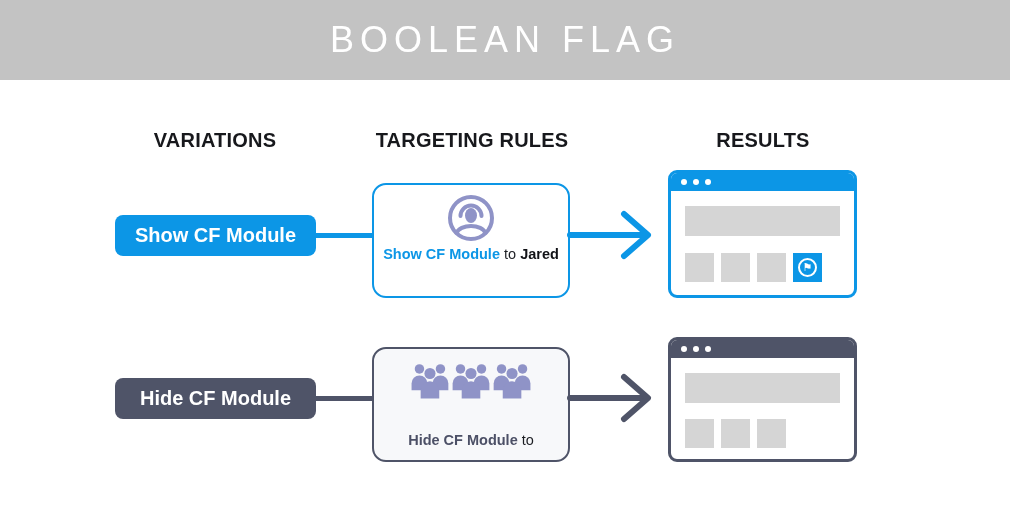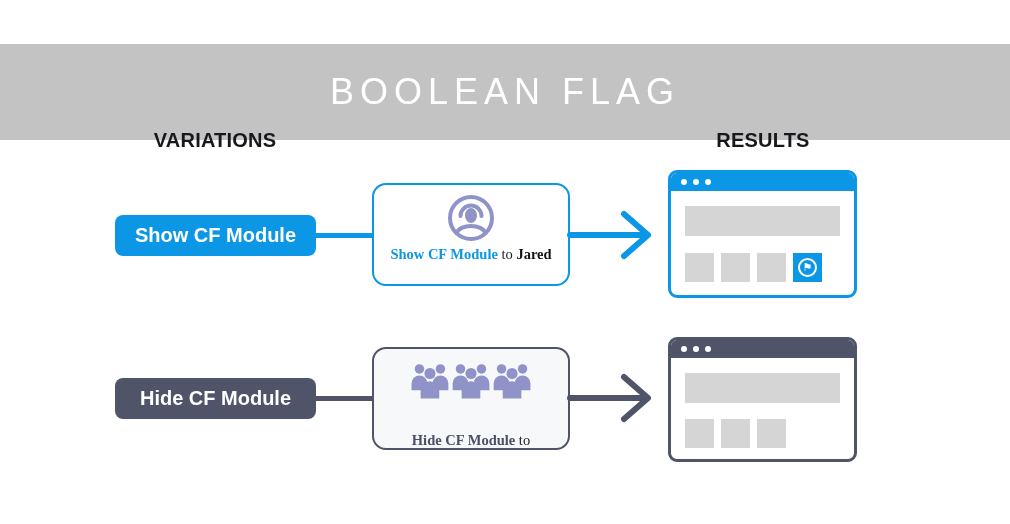--- a/index.html
+++ b/index.html
@@ -1,21 +1,21 @@
 <!DOCTYPE html>
 <html><head>
 <meta charset="utf-8">
 <style>
   * { margin:0; padding:0; box-sizing:border-box; }
   body { background:#fff; font-family:"Liberation Sans", sans-serif; }
   .canvas { position:relative; width:1010px; height:524px; background:#ffffff; overflow:hidden; }
 
   
-  .banner { position:absolute; left:0; top:0; width:1010px; height:96px;
-            background:#c3c3c3; display:flex; align-items:center; justify-content:center;margin-top:44px; }
+  .banner { position:absolute; left:0; top:0; width:1010px; height:80px;
+            background:#c3c3c3; display:flex; align-items:center; justify-content:center; }
   .banner h1 { color:#ffffff; font-size:36px; font-weight:400; letter-spacing:6px; }
 
   
   .col-label { position:absolute; top:129px; font-size:20px; font-weight:700;
                color:#17181c; text-align:center; letter-spacing:0.2px; }
   .col-variations { left:115px; width:200px; }
   .col-targeting  { left:372px; width:200px; }
   .col-results    { left:668px; width:190px; }
 
   
@@ -24,22 +24,22 @@
           color:#fff; font-size:20px; font-weight:700; }
   .pill-blue { top:215px; background:#0c96e6; }
   .pill-dark { top:378px; background:#4f5468; }
 
   
   .conn { position:absolute; left:314px; width:60px; height:5px; }
   .conn-blue { top:233px; background:#0c96e6; }
   .conn-dark { top:396px; background:#4f5468; }
 
   
-  .card { position:absolute; left:372px; width:198px; height:103px; border-radius:14px;
-          display:flex; flex-direction:column; align-items:center;font-family:Liberation Serif, serif; }
+  .card { position:absolute; left:372px; width:198px; height:115px; border-radius:14px;
+          display:flex; flex-direction:column; align-items:center; }
   .card-blue { top:183px; background:#ffffff; border:2px solid #0c96e6; }
   .card-dark { top:347px; background:#f7f8fa; border:2px solid #4f5468;gap:24px; }
   .card .icon-wrap { margin-top:9px; height:48px; display:flex; align-items:center; justify-content:center; }
   .card-dark .icon-wrap { margin-top:13px; height:42px; }
   .rule-text { font-size:14.5px; color:#1b1d22; text-align:center; line-height:1.3; margin-top:3px; }
   .rule-flag-blue { color:#0c96e6; font-weight:700; }
   .rule-flag-dark { color:#4c5066; font-weight:700; }
   .rule-audience { color:#111216; font-weight:700; }
   .block-line { display:block; }
 
@@ -68,20 +68,21 @@
 </head>
 <body>
 
 <div class="canvas">
 
   <div class="banner">
     <h1>BOOLEAN FLAG</h1>
   </div>
 
   <div class="col-label col-variations">VARIATIONS</div>
+  <div class="col-label col-targeting">TARGETING RULES</div>
   <div class="col-label col-results">RESULTS</div>
 
   <div class="pill pill-blue">
     <span>Show CF Module</span>
   </div>
   <div class="conn conn-blue"></div>
 
   <div class="card card-blue">
     <div class="icon-wrap">
       <svg width="50" height="48" viewBox="0 0 50 48" fill="none">

